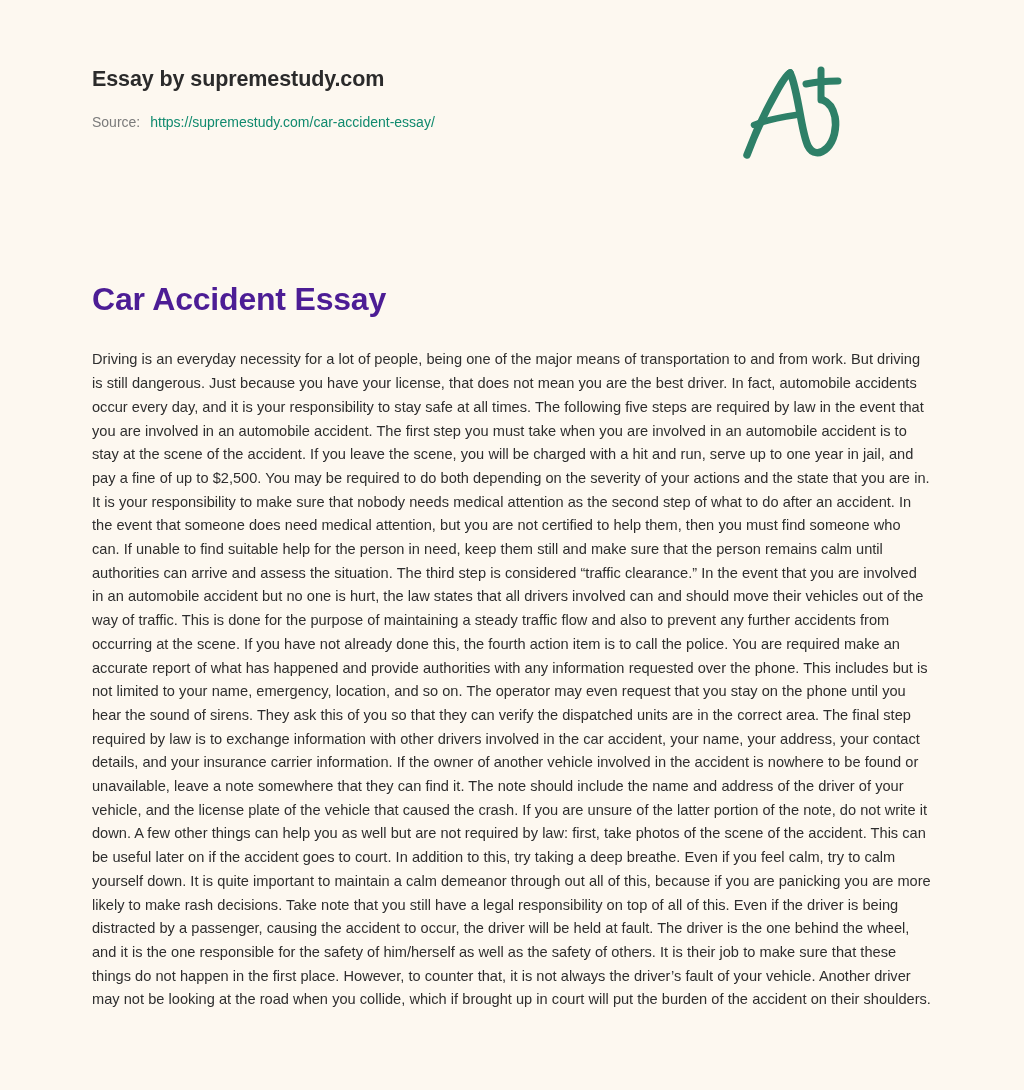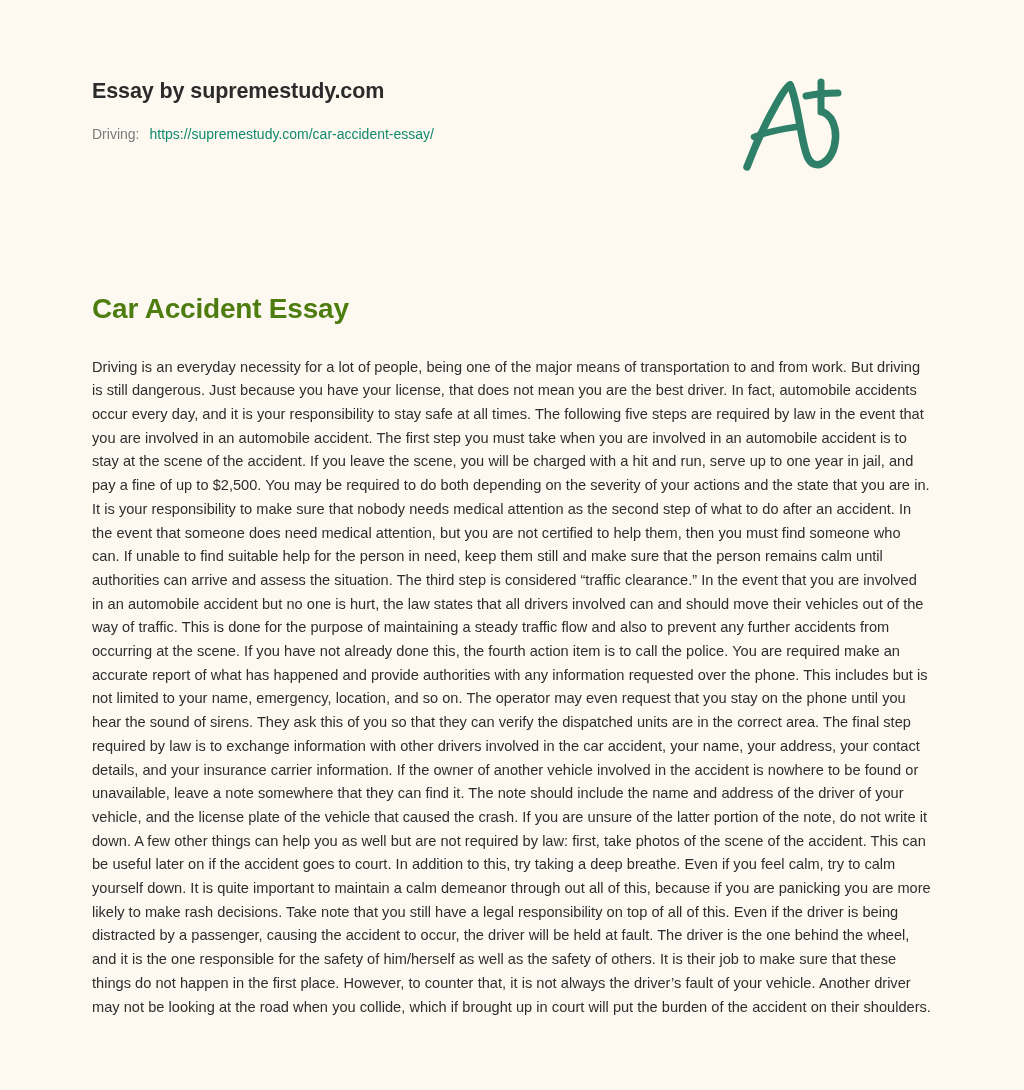--- a/index.html
+++ b/index.html
@@ -14,21 +14,21 @@
     font-family: "Liberation Sans", sans-serif;
     -webkit-font-smoothing: antialiased;
     overflow: hidden;
   }
 
   .page {
     position: relative;
     width: 1024px;
     height: 1090px;
     box-sizing: border-box;
-    padding: 16px 92px;
+    padding: 4px 92px;
   }
 
   
   .header {
     position: relative;
     padding-top: 62px;
     min-height: 118px;
   }
 
   .site-title {
@@ -73,23 +73,23 @@
     height: 100px;
   }
 
   
   .essay {
     margin-top: 96px;
   }
 
   .essay-title {
     margin: 0 0 30px 0;
-    font-size: 28px;
+    font-size: 32px;
     font-weight: bold;
-    color: #4d7c0f;
+    color: #4c1d95;
     letter-spacing: -0.2px;
     line-height: 1.2;
   }
 
   .essay-body {
     margin: 0;
     width: 840px;
     font-size: 14.6px;
     line-height: 23.7px;
     color: #2e2e2e;
@@ -100,21 +100,21 @@
 </head>
 <body>
 
 <div class="page">
 
   <div class="header">
 
     <h1 class="site-title">Essay by supremestudy.com</h1>
 
     <div class="source-line">
-      <span class="source-label">Driving:</span><a class="source-url" href="#">https://supremestudy.com/car-accident-essay/</a>
+      <span class="source-label">Source:</span><a class="source-url" href="#">https://supremestudy.com/car-accident-essay/</a>
     </div>
 
     <div class="logo">
       <svg viewBox="0 0 120 100" xmlns="http://www.w3.org/2000/svg">
         <g fill="none" stroke="#2e8068" stroke-linecap="round" stroke-linejoin="round">
 
           <path d="M13 93 C 20 74, 32 48, 44 27 C 48 20, 52 13, 56 11" stroke-width="7.5"></path>
 
           <path d="M56 11 C 59 16, 62 30, 65 46 C 68 62, 70 76, 74 84
                    C 78 92, 86 93, 93 86 C 100 79, 103 66, 101 55

